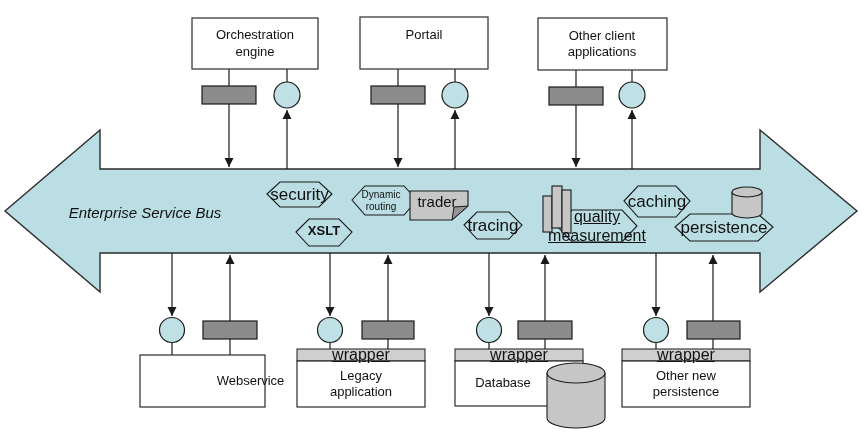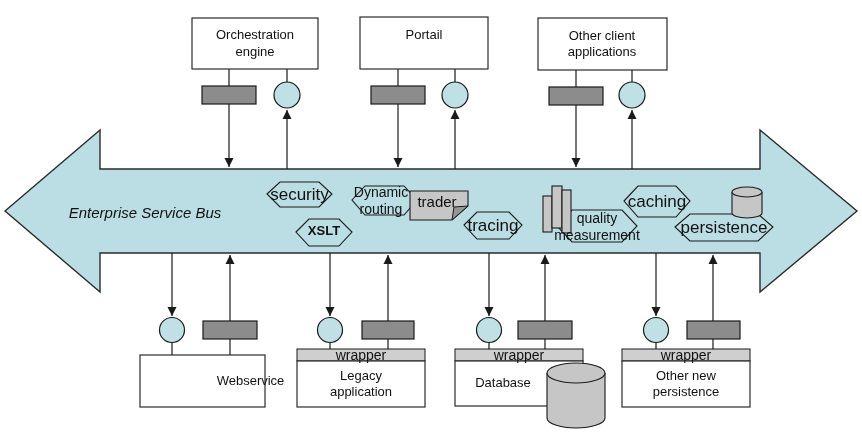--- a/index.html
+++ b/index.html
@@ -18,22 +18,22 @@
   .wrapperbar{fill:var(--c-wrapper-fill,#cfcfcf);stroke:#1a1a1a;stroke-width:1;}
   .grayshape{fill:var(--c-gray-shape-fill,#c6c6c6);stroke:#1a1a1a;stroke-width:1.1;}
   .fold{fill:#969696;stroke:#1a1a1a;stroke-width:1;}
   .lbl{
     position:absolute;display:flex;align-items:center;justify-content:center;
     text-align:center;line-height:1.25;color:#111;
   }
   .fs15{font-size:15px;}
   .fs13{font-size:13px;}
   .fs12{font-size:17px;}
-  .fs10{font-size:14px;line-height:1.15;}
-  .fs9{font-size:14px;line-height:1.2;}
+  .fs10{font-size:16px;line-height:1.15;text-decoration:underline;}
+  .fs9{font-size:10px;line-height:1.2;}
   .italic{font-style:italic;}
 </style>
 </head>
 <body>
 
 <div class="stage">
 
   <svg class="layer" width="862" height="448" viewBox="0 0 862 448">
     <defs>
       <marker id="arr" markerUnits="userSpaceOnUse" markerWidth="12" markerHeight="12" refX="9" refY="5" orient="auto">

